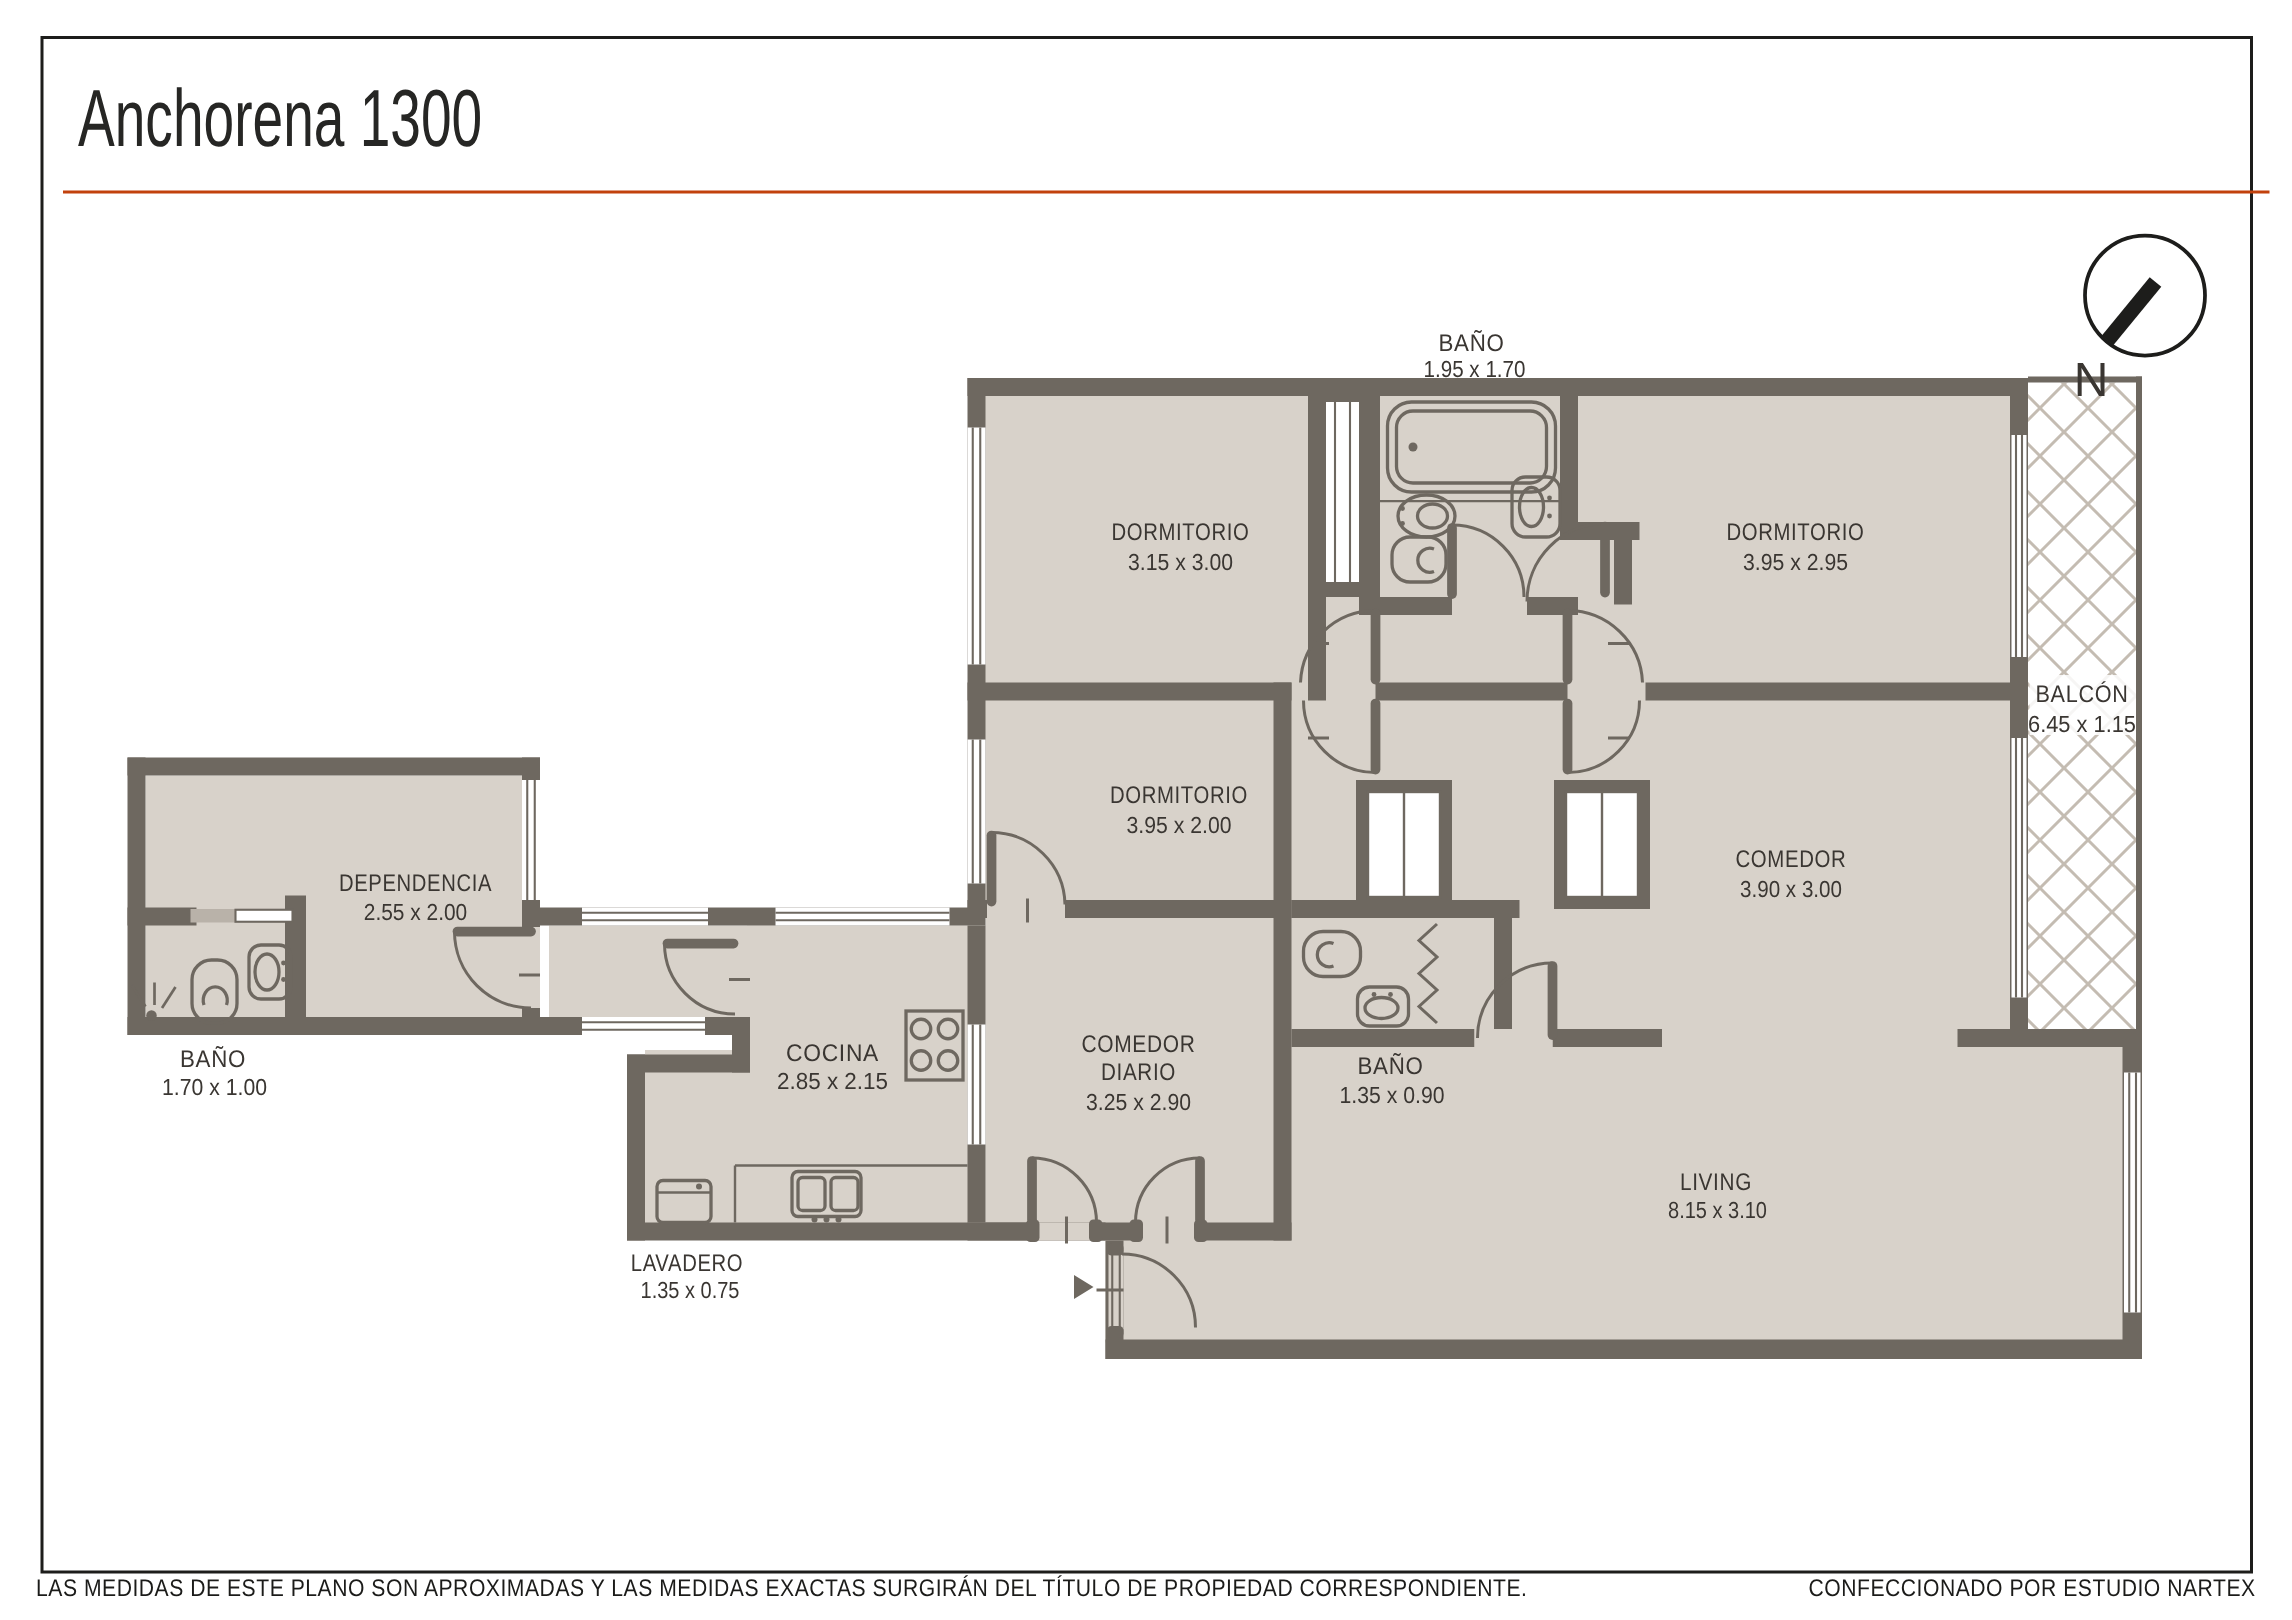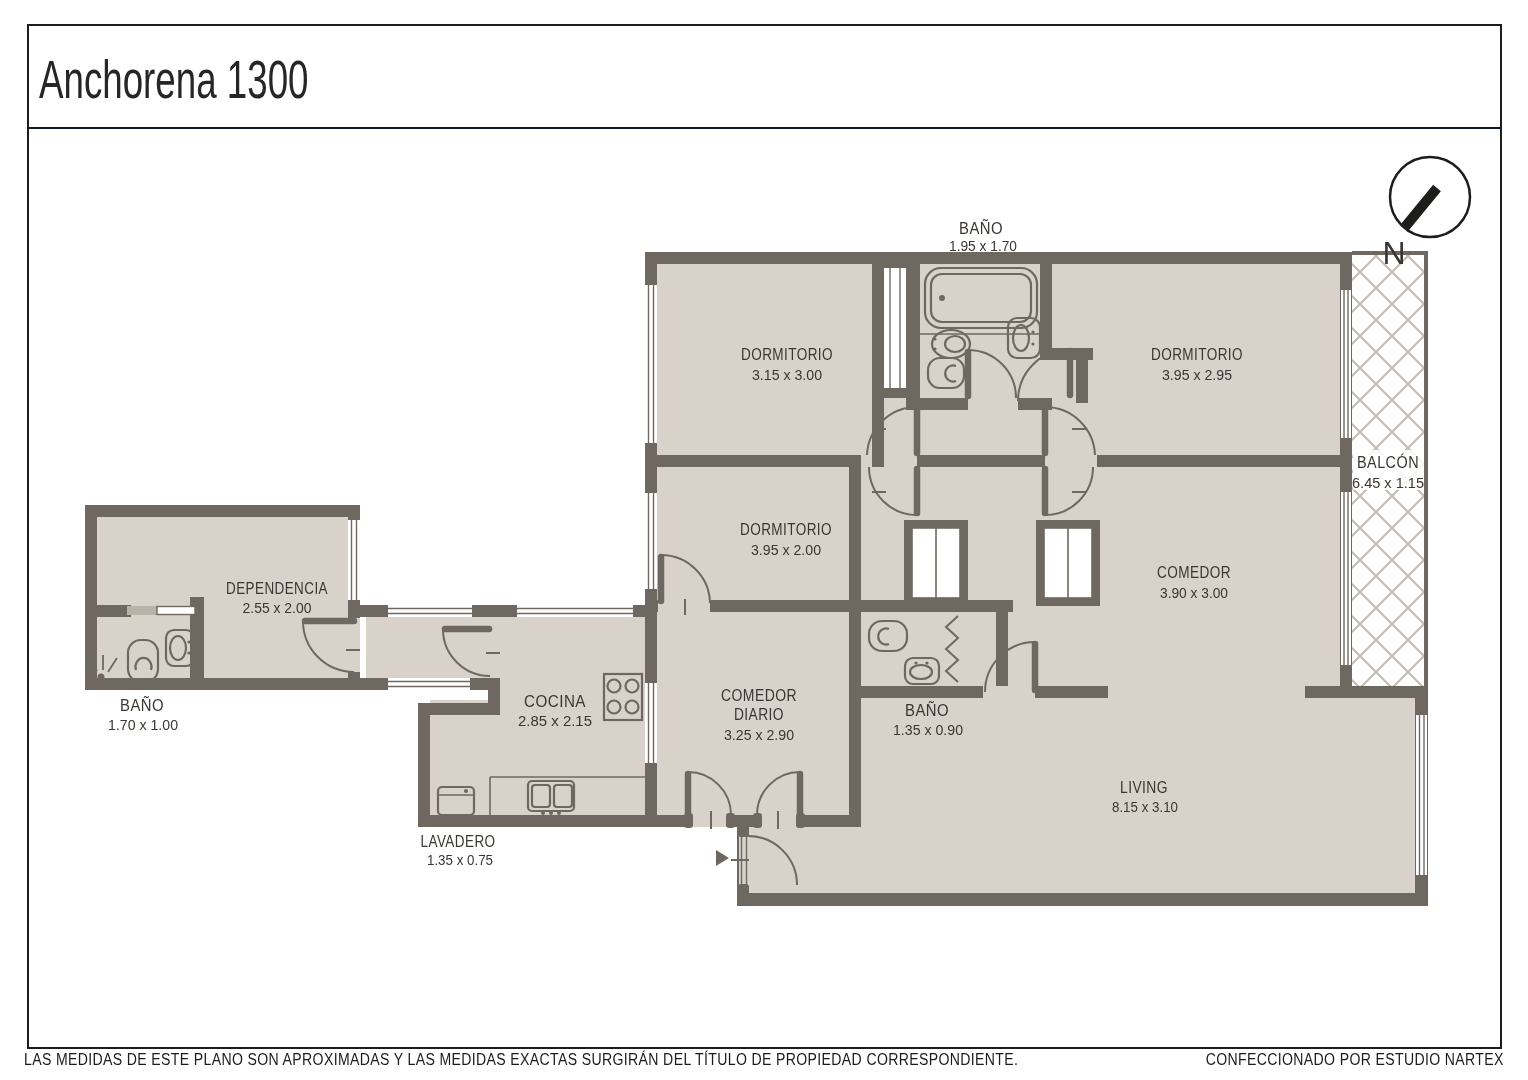--- a/index.html
+++ b/index.html
@@ -1,20 +1,20 @@
 <!DOCTYPE html>
 <html><head>
 <meta charset="utf-8">
 <style>
   html,body{margin:0;padding:0;background:#ffffff;}
   .page{position:relative;width:1528px;height:1080px;background:#ffffff;overflow:hidden;
         font-family:"Liberation Sans",sans-serif;}
   .frame{position:absolute;left:27px;top:24px;width:1471px;height:1021px;
          border:2px solid #1d1d1b;}
-  .titleband{position:absolute;left:0;top:0;width:100%;height:101px;border-bottom:2px solid #0f172a;}
+  .titleband{position:absolute;left:13px;top:0;width:100%;height:101px;border-bottom:2px solid #c2410c;}
   .title{position:absolute;left:10px;top:22px;font-size:54px;font-weight:500;color:#262624;
          white-space:nowrap;transform:scaleX(0.68);transform-origin:left center;letter-spacing:0px;}
   .plan{position:absolute;left:0;top:0;width:1528px;height:1080px;}
   .footer-left{position:absolute;left:24px;top:1051px;font-size:16px;color:#1b1b19;
          white-space:nowrap;transform:scaleX(0.88);transform-origin:left center;letter-spacing:0.4px;}
   .footer-right{position:absolute;right:24px;top:1051px;font-size:16px;color:#1b1b19;
          white-space:nowrap;transform:scaleX(0.88);transform-origin:right center;letter-spacing:0.4px;}
   text{font-family:"Liberation Sans",sans-serif;fill:#3a3632;}
   .rname{font-size:16px;letter-spacing:0.5px;}
   .rdims{font-size:15.5px;}

